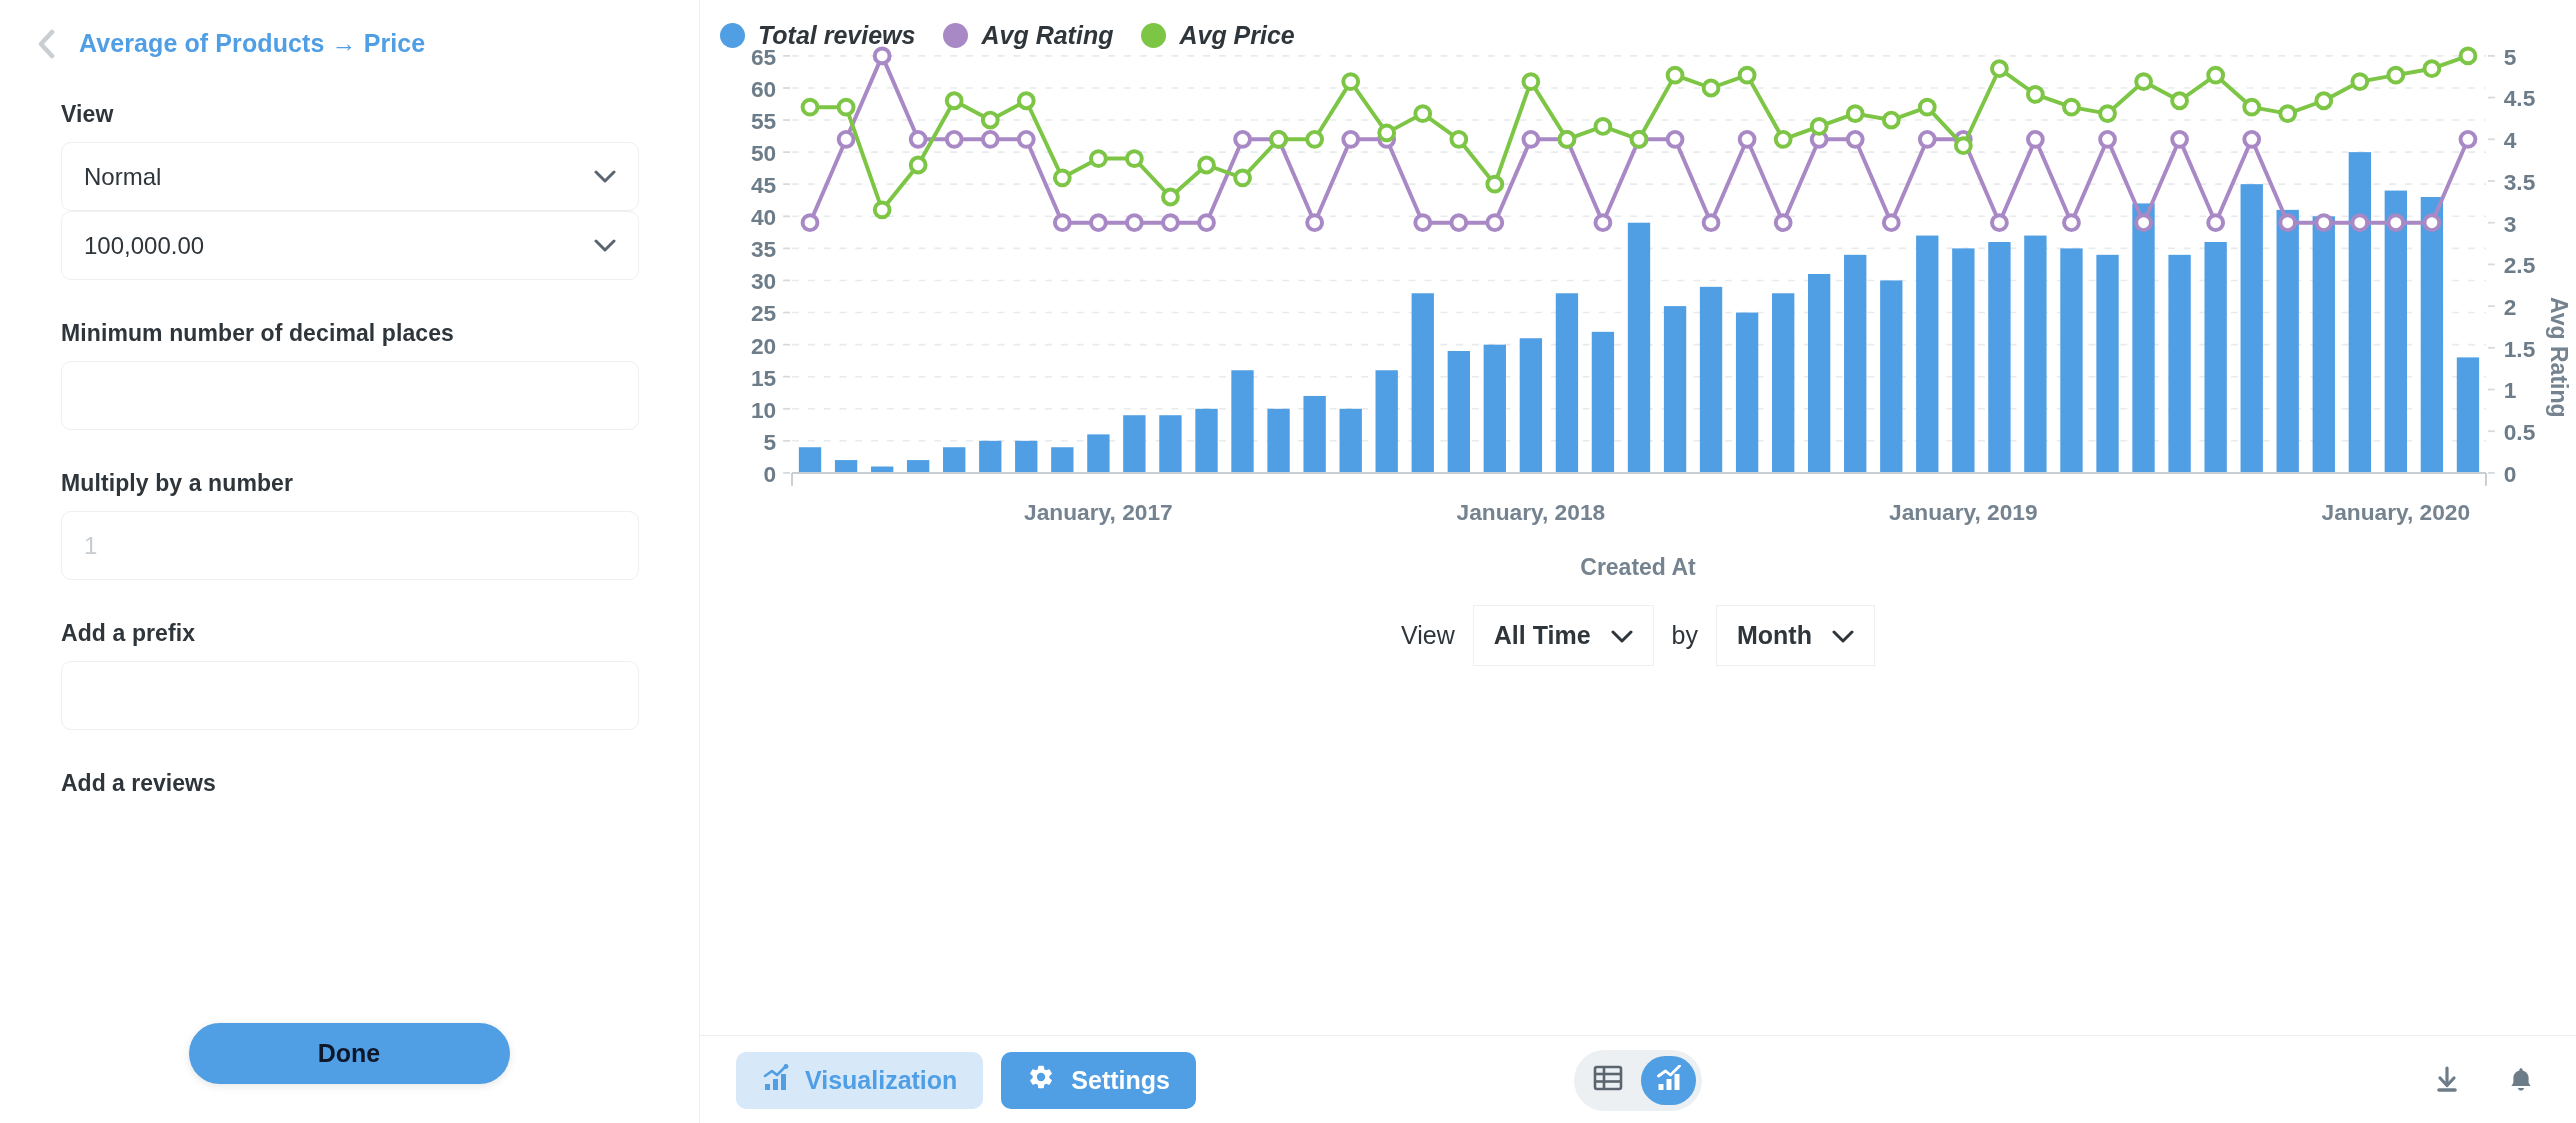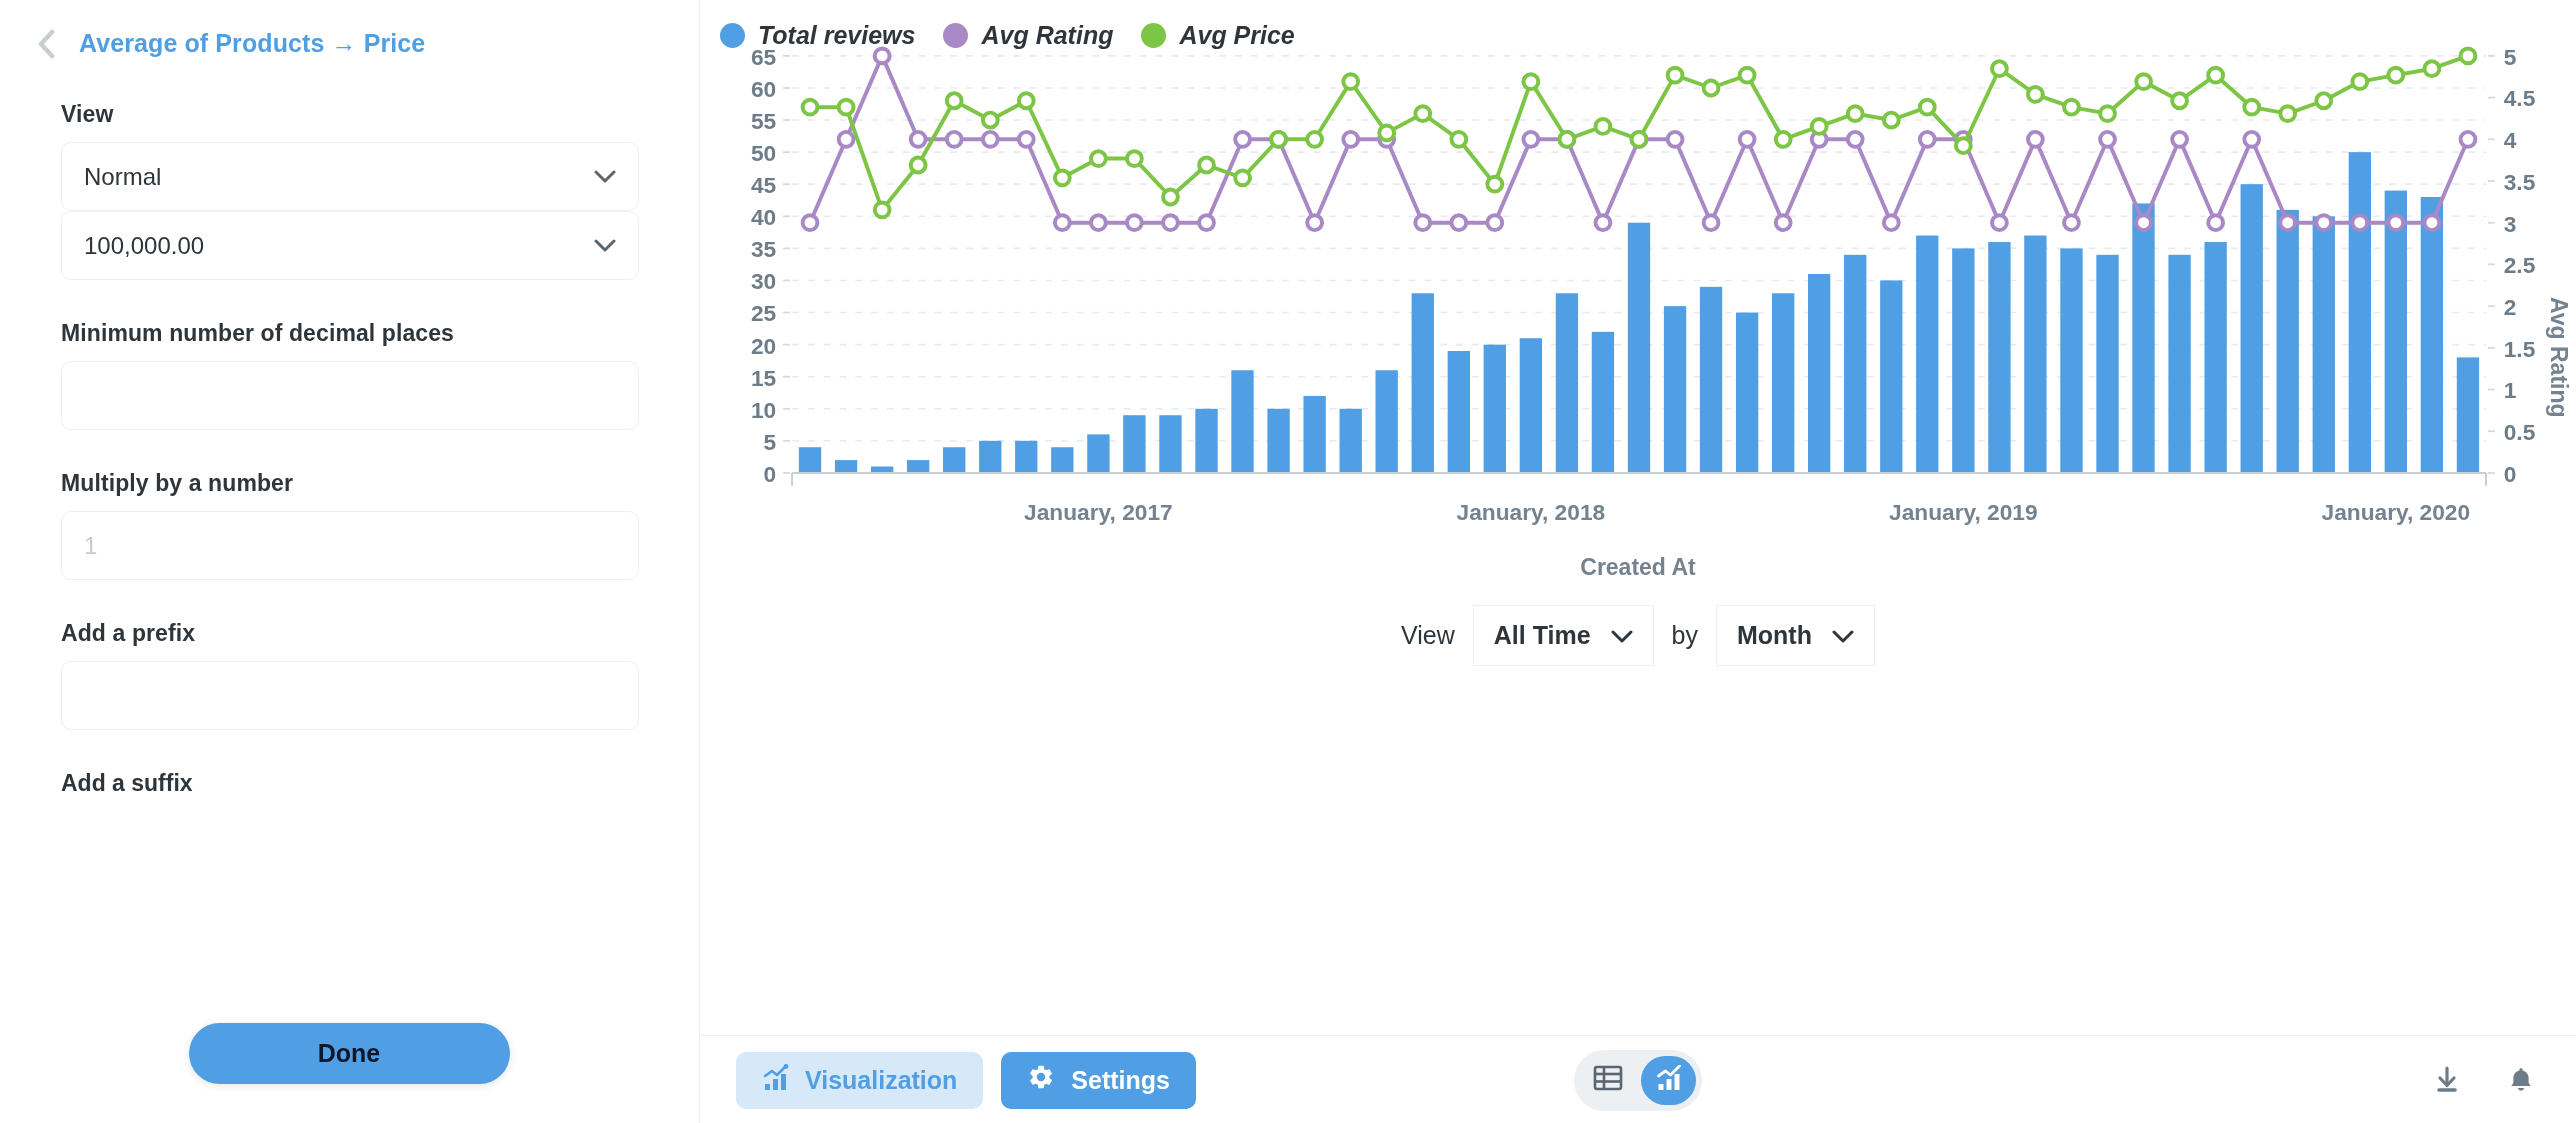--- a/index.html
+++ b/index.html
@@ -207,21 +207,21 @@
         <div class="control input">
           <span class="ph">1</span>
         </div>
       </div>
 
       <div class="field-group">
         <div class="field-label">Add a prefix</div>
         <div class="control input">
           <span></span>
         </div>
-        <div class="cut-label">Add a suffix</div>
+        <div class="cut-label">Add a reviews</div>
       </div>
 
     </div>
 
     <div id="done-bar">
       <button id="done-btn">Done</button>
     </div>
   </aside>
 
   <section id="main">

